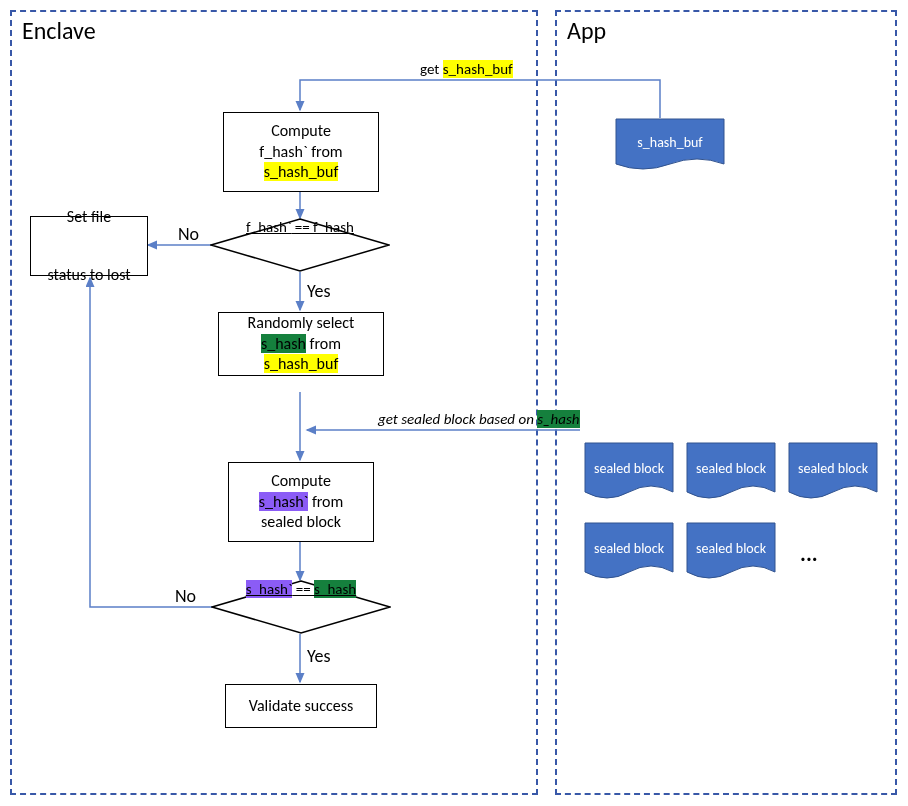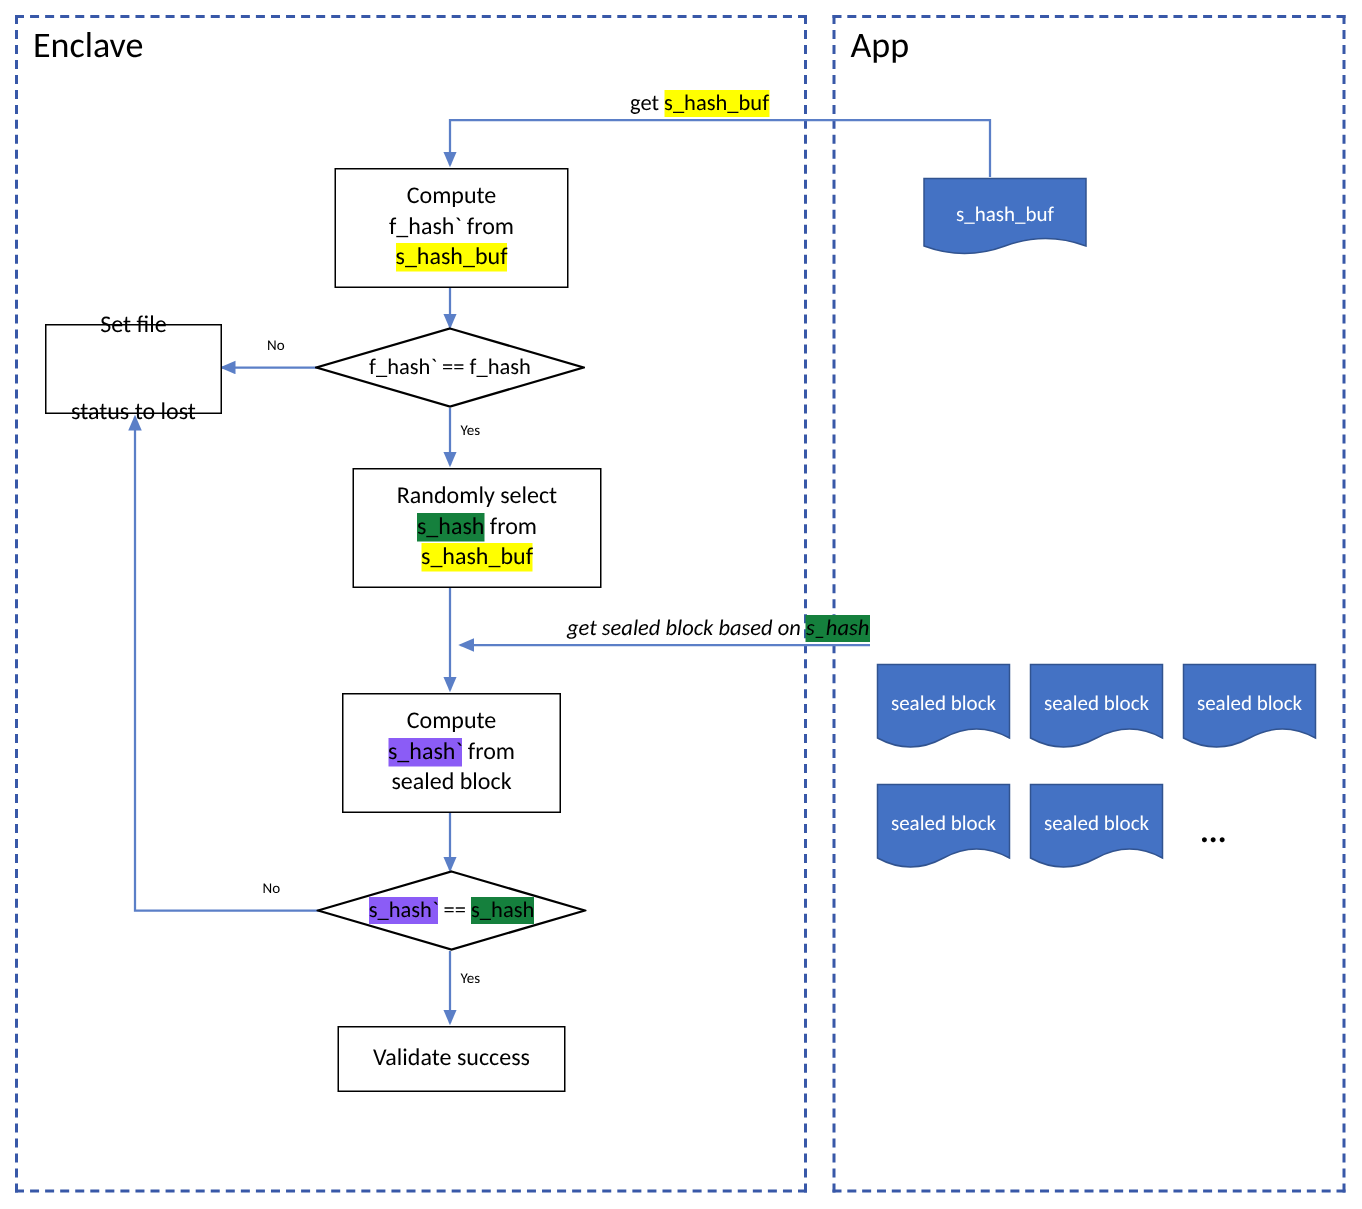--- a/index.html
+++ b/index.html
@@ -33,22 +33,23 @@
     justify-content: center;
     flex-direction: column;
     line-height: 1.3;
     padding: 20px 6px;
   }
   .diamond {
     position: absolute;
     width: 180px;
     height: 54px;
     display: flex;
-    align-items: center;
+    align-items: flex-start;
     justify-content: center;
+    text-decoration: underline;
   }
   .diamond svg {
     position: absolute;
     top: 0; left: 0;
     width: 100%;
     height: 100%;
   }
   .diamond .dlabel {
     position: relative;
     font-size: 15px;
@@ -71,21 +72,21 @@
     justify-content: center;
     text-align: center;
     line-height: 1.1;
     padding: 2px 4px;
   }
   .hl-yellow { background: #ffff00; }
   .hl-peach { background: #15803d; }
   .hl-cyan { background: #8b5cf6; }
   .small-label {
     position: absolute;
-    font-size: 10px;
+    font-size: 18px;
   }
   .edge-label {
     position: absolute;
     font-size: 15px;
   }
   .arrow-line {
     position: absolute;
     stroke: #5b7fc7;
     stroke-width: 1.5;
     fill: none;
@@ -144,21 +145,21 @@
   <div class="dlabel"><span>f_hash`</span><span> == f_hash</span></div>
 </div>
 <div class="small-label" style="left:178px; top:223px;">No</div>
 <div class="small-label" style="left:307px; top:280px;">Yes</div>
 
 <div class="process-box" style="left:30px; top:216px; width:118px; height:60px;gap:37px;">
   <div>Set file</div>
   <div>status to lost</div>
 </div>
 
-<div class="process-box" style="left:218px; top:312px; width:166px; height:80px;margin-left:17px;">
+<div class="process-box" style="left:218px; top:312px; width:166px; height:64px;">
   <div>Randomly select</div>
   <div><span class="hl-peach">s_hash</span><span> from</span></div>
   <div><span class="hl-yellow">s_hash_buf</span></div>
 </div>
 
 <div class="process-box" style="left:228px; top:462px; width:146px; height:80px;">
   <div>Compute</div>
   <div><span class="hl-cyan">s_hash`</span><span> from</span></div>
   <div>sealed block</div>
 </div>

